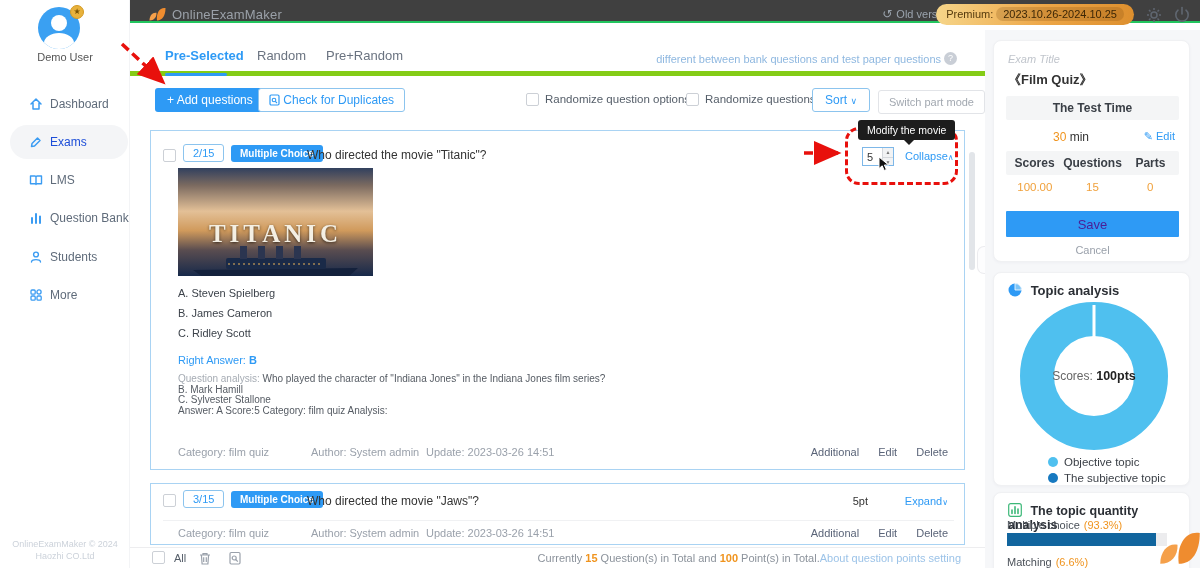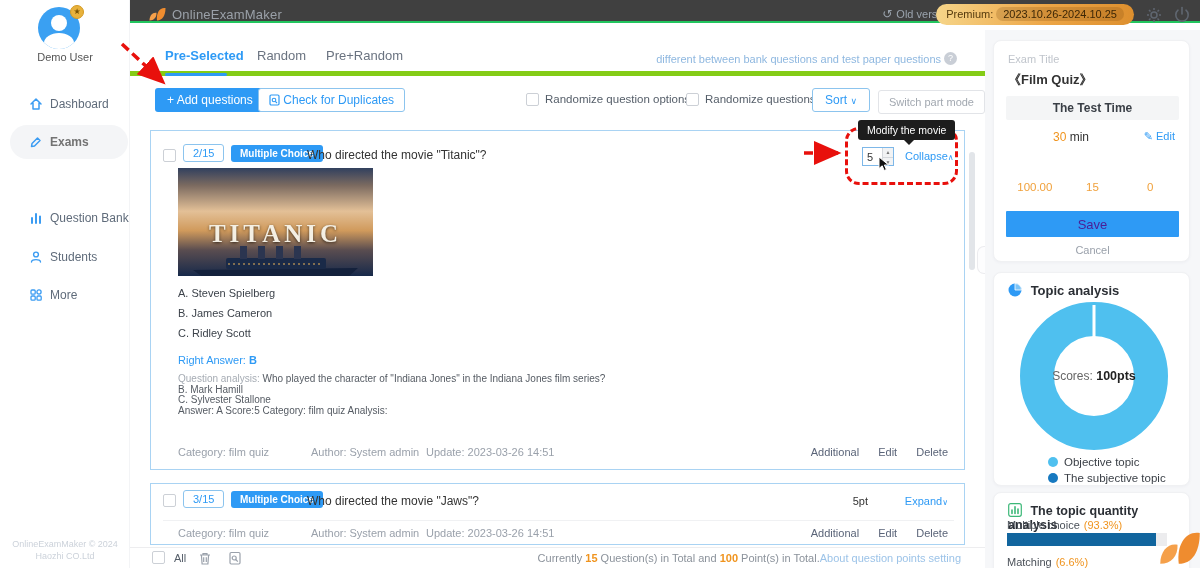--- a/index.html
+++ b/index.html
@@ -11,21 +11,21 @@
   .sidebar { position:absolute; left:0; top:0; width:130px; height:568px; background:#fff; border-right:1px solid #f3f4f6; z-index:5; }
   .avatar { position:absolute; left:38px; top:7px; width:42px; height:42px; border-radius:50%; background:#3aa0f2; overflow:hidden; cursor:pointer; }
   .avatar .head { position:absolute; left:13px; top:8px; width:16px; height:16px; border-radius:50%; background:#fff; }
   .avatar .body { position:absolute; left:6px; top:26px; width:30px; height:20px; border-radius:50% 50% 0 0; background:#fff; }
   .vip { position:absolute; left:70px; top:5px; width:14px; height:14px; border-radius:50%; background:#e8b23c; border:1px solid #d49a22; color:#7a5200; font-size:8px; line-height:12px; text-align:center; font-weight:bold; }
   .user-name { position:absolute; left:0; top:51px; width:130px; text-align:center; font-size:11px; color:#555; }
   .nav-pill { position:absolute; left:10px; top:125px; width:118px; height:34px; background:#f4f5f7; border-radius:17px; }
   .nav-item { position:absolute; left:0; width:130px; height:26px; cursor:pointer; }
   .nav-item svg { position:absolute; left:28px; top:4px; }
   .nav-item .lbl { position:absolute; left:50px; top:5px; font-size:12px; color:#5f6b7a; }
-  .nav-item.active .lbl { color:#737373; font-weight:bold; }
+  .nav-item.active .lbl { color:#1d4ed8; font-weight:normal; }
   .side-foot { position:absolute; left:0; bottom:6px; width:130px; text-align:center; font-size:9px; color:#ccd2da; line-height:12px; }
 
   
   .topbar { position:absolute; left:130px; top:0; width:1070px; height:23px; background:#404040; border-bottom:2px solid #22c55e; z-index:4; }
   .logo { position:absolute; left:18px; top:6px; }
   .app-name { position:absolute; left:42px; top:7px; font-size:13px; color:#9aa0a8; letter-spacing:.2px; }
   .old-version { position:absolute; right:248px; top:7px; font-size:11px; color:#9aa3ad; cursor:pointer; }
   .old-version .u { margin-right:4px; font-size:12px; }
   .premium { position:absolute; right:66px; top:4px; height:21px; padding:0 10px; border-radius:11px; background:linear-gradient(90deg,#f6d589 0%,#eda647 55%,#dd8f2e 100%); font-size:11px; line-height:21px; color:#54390c; cursor:pointer; white-space:nowrap;text-align:right; }
   .premium .dates { background:rgba(120,70,10,.22); border-radius:9px; padding:1px 7px; margin-left:3px; color:#3d2706; }
@@ -90,21 +90,21 @@
   
   .scroll-thumb { position:absolute; left:839px; top:122px; width:6px; height:118px; background:#e2e5e9; border-radius:3px; cursor:grab; }
   .panel-notch { position:absolute; left:847px; top:216px; width:10px; height:28px; background:#fdfdfe; border:1px solid #ececef; border-right:none; border-radius:7px 0 0 7px; cursor:pointer; }
 
   
   .rail { position:absolute; left:985px; top:30px; width:215px; height:538px; background:#f6f7f9; }
   .rcard { position:absolute; left:8px; width:197px; background:#fff; border:1px solid #f0f1f3; border-radius:8px; box-shadow:0 1px 3px rgba(40,60,90,.04); }
   .rcard1 { top:10px; height:222px; }
   .rcard2 { top:242px; height:214px; }
   .rcard3 { top:462px; height:106px; }
-  .r-label { position:absolute; left:14px; top:12px; font-size:11px; color:#c0c5cc; }
+  .r-label { position:absolute; left:14px; top:12px; font-size:11px; color:#c0c5cc;font-style:italic; }
   .r-title { position:absolute; left:14px; top:30px; font-size:13px; font-weight:bold; color:#333; }
   .r-bar { position:absolute; left:12px; width:173px; height:24px; background:#f4f5f6; border-radius:2px; font-size:12px; font-weight:bold; color:#3a3f46; }
   .r-bar1 { top:55px; text-align:center; line-height:24px; }
   .r-bar2 { top:110px; display:flex; }
   .r-bar2 span { flex:1; text-align:center; line-height:24px; }
   .r-time { position:absolute; left:12px; top:89px; width:130px; text-align:center; font-size:12px; color:#333; }
   .r-time .o { color:#f0941e; }
   .r-edit { position:absolute; right:14px; top:89px; font-size:11px; color:#2e9af5; cursor:pointer;margin-left:24px; }
   .r-vals { position:absolute; left:12px; top:140px; width:173px; display:flex; }
   .r-vals span { flex:1; text-align:center; font-size:11.5px; color:#f0a13c; }
@@ -160,20 +160,26 @@
       <svg width="16" height="16" viewBox="0 0 16 16">
           <path d="M3 8 L8 3 L13 8 M5 7.2 V13 H11 V7.2" fill="none" stroke="#3b9cf2" stroke-width="1.5" stroke-linecap="round" stroke-linejoin="round"></path>
         </svg>
       <span class="lbl">Dashboard</span>
     </div>
     <div class="nav-item active" style="top:130px">
       <svg width="16" height="16" viewBox="0 0 16 16">
           <path d="M4 9.5 L9.5 4 L12 6.5 L6.5 12 L3.5 12.5 Z" fill="none" stroke="#3b9cf2" stroke-width="1.5" stroke-linejoin="round"></path>
         </svg>
       <span class="lbl">Exams</span>
+    </div>
+    <div class="nav-item" style="top:168px">
+      <svg width="16" height="16" viewBox="0 0 16 16">
+          <path d="M2.5 4 H6.8 C7.6 4 8 4.6 8 5 V12.5 C8 12 7.6 11.7 6.8 11.7 H2.5 Z M13.5 4 H9.2 C8.4 4 8 4.6 8 5 V12.5 C8 12 8.4 11.7 9.2 11.7 H13.5 Z" fill="none" stroke="#3b9cf2" stroke-width="1.4" stroke-linejoin="round"></path>
+        </svg>
+      <span class="lbl">LMS</span>
     </div>
     <div class="nav-item" style="top:206px">
       <svg width="16" height="16" viewBox="0 0 16 16">
           <path d="M4 13 V8 M8 13 V4 M12 13 V6.5" fill="none" stroke="#3b9cf2" stroke-width="2" stroke-linecap="round"></path>
         </svg>
       <span class="lbl">Question Bank</span>
     </div>
     <div class="nav-item" style="top:245px">
       <svg width="16" height="16" viewBox="0 0 16 16">
           <circle cx="8" cy="5.5" r="2.4" fill="none" stroke="#3b9cf2" stroke-width="1.4"></circle>
@@ -331,20 +337,25 @@
   </main>
 
   <section class="rail">
 
     <div class="rcard rcard1">
       <div class="r-label">Exam Title</div>
       <div class="r-title">《Film Quiz》</div>
       <div class="r-bar r-bar1">The Test Time</div>
       <div class="r-time"><span class="o">30</span><span> min</span></div>
       <span class="r-edit"><span>✎</span> <span>Edit</span></span>
+      <div class="r-bar r-bar2">
+        <span>Scores</span>
+        <span>Questions</span>
+        <span>Parts</span>
+      </div>
       <div class="r-vals">
         <span>100.00</span>
         <span>15</span>
         <span>0</span>
       </div>
       <button class="save-btn">Save</button>
       <div class="cancel-lnk">Cancel</div>
     </div>
 
     <div class="rcard rcard2">

